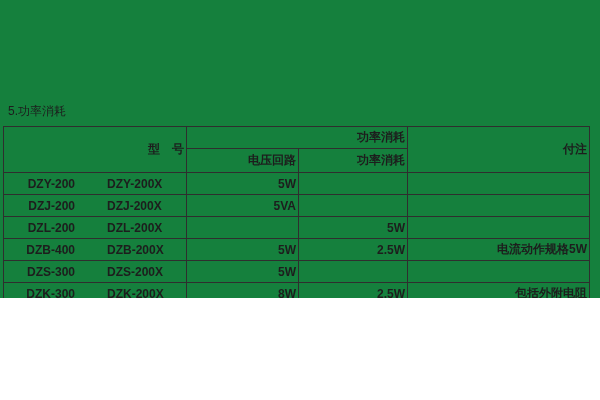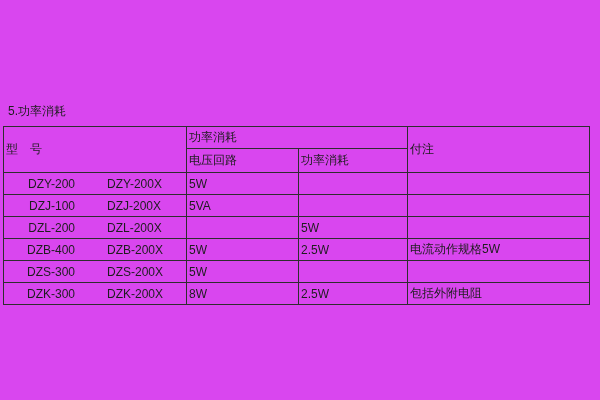--- a/index.html
+++ b/index.html
@@ -7,22 +7,22 @@
     padding: 0;
     width: 600px;
     height: 400px;
     background: #ffffff;
     font-family: "Liberation Sans", "DejaVu Sans", sans-serif;
     color: #1d1d1d;
   }
   .page {
     position: relative;
     width: 600px;
-    height: 400px;
-    background: #d946ef;
+    height: 298px;
+    background: #15803d;
     overflow: hidden;
   }
   .heading {
     position: absolute;
     left: 8px;
     top: 103px;
     font-size: 12px;
     line-height: 16px;
     color: #1d1d1d;
   }
@@ -31,23 +31,23 @@
     left: 3px;
     top: 126px;
     width: 586px;
     border-collapse: collapse;
     table-layout: fixed;
     font-size: 12px;
     color: #1d1d1d;
   }
   table.spec th, table.spec td {
     border: 1px solid #2e2e2e;
-    text-align: left;
+    text-align: right;
     vertical-align: middle;
-    font-weight: normal;
+    font-weight: bold;
     padding: 0 2px;
     overflow: hidden;
     white-space: nowrap;
   }
   tr.hdr-top    { height: 22px; }
   tr.hdr-bottom { height: 24px; }
   tr.data-row   { height: 22px; }
   .model-cell .model-pair {
     display: flex;
     justify-content: center;
@@ -87,21 +87,21 @@
             <span>DZY-200X</span>
           </span>
         </td>
         <td>5W</td>
         <td></td>
         <td></td>
       </tr>
       <tr class="data-row">
         <td class="model-cell">
           <span class="model-pair">
-            <span>DZJ-100</span>
+            <span>DZJ-200</span>
             <span>DZJ-200X</span>
           </span>
         </td>
         <td>5VA</td>
         <td></td>
         <td></td>
       </tr>
       <tr class="data-row">
         <td class="model-cell">
           <span class="model-pair">

